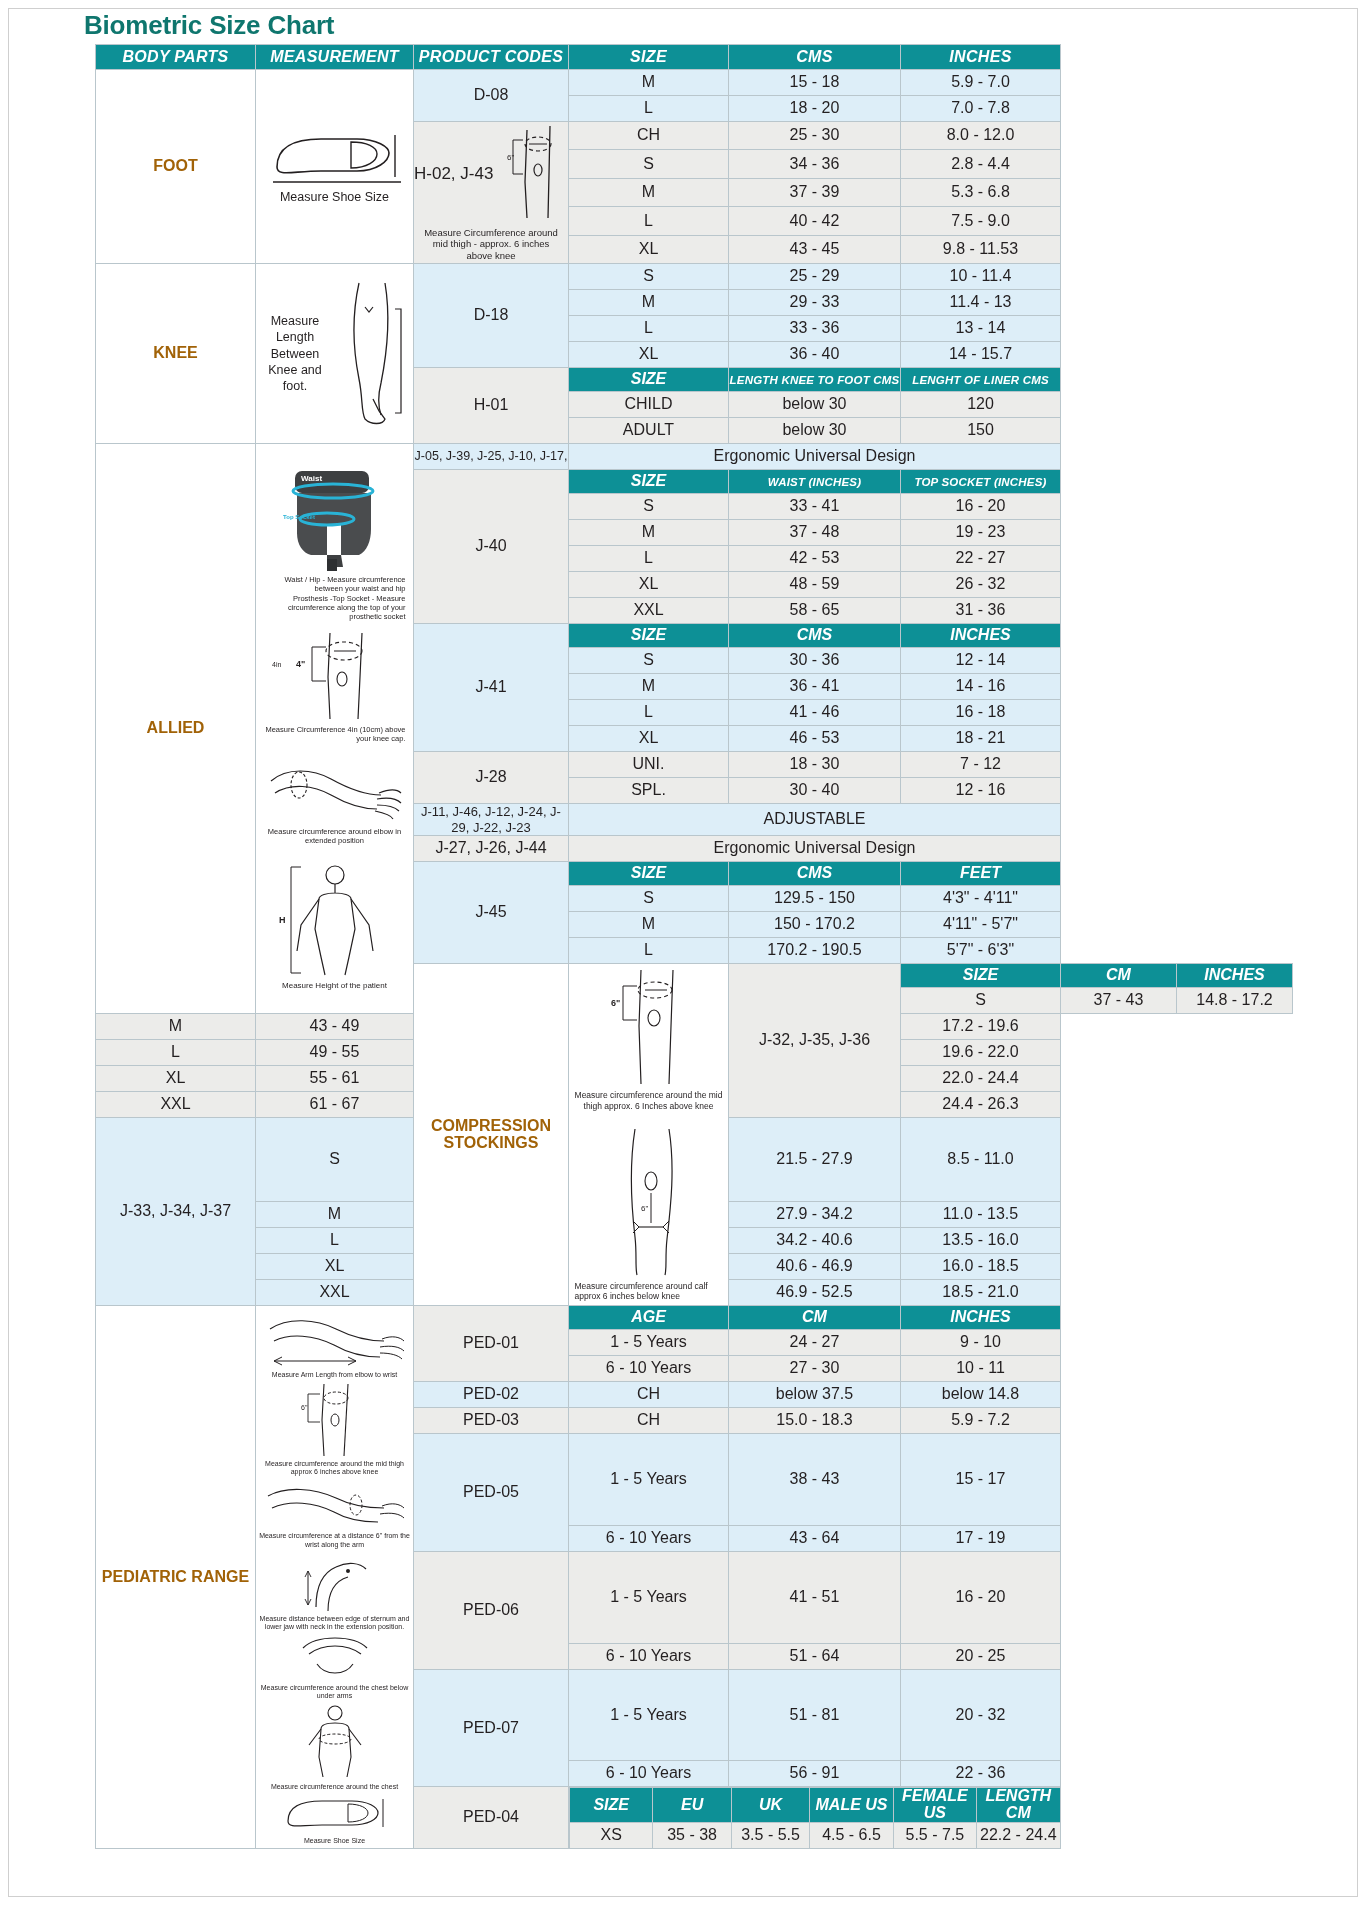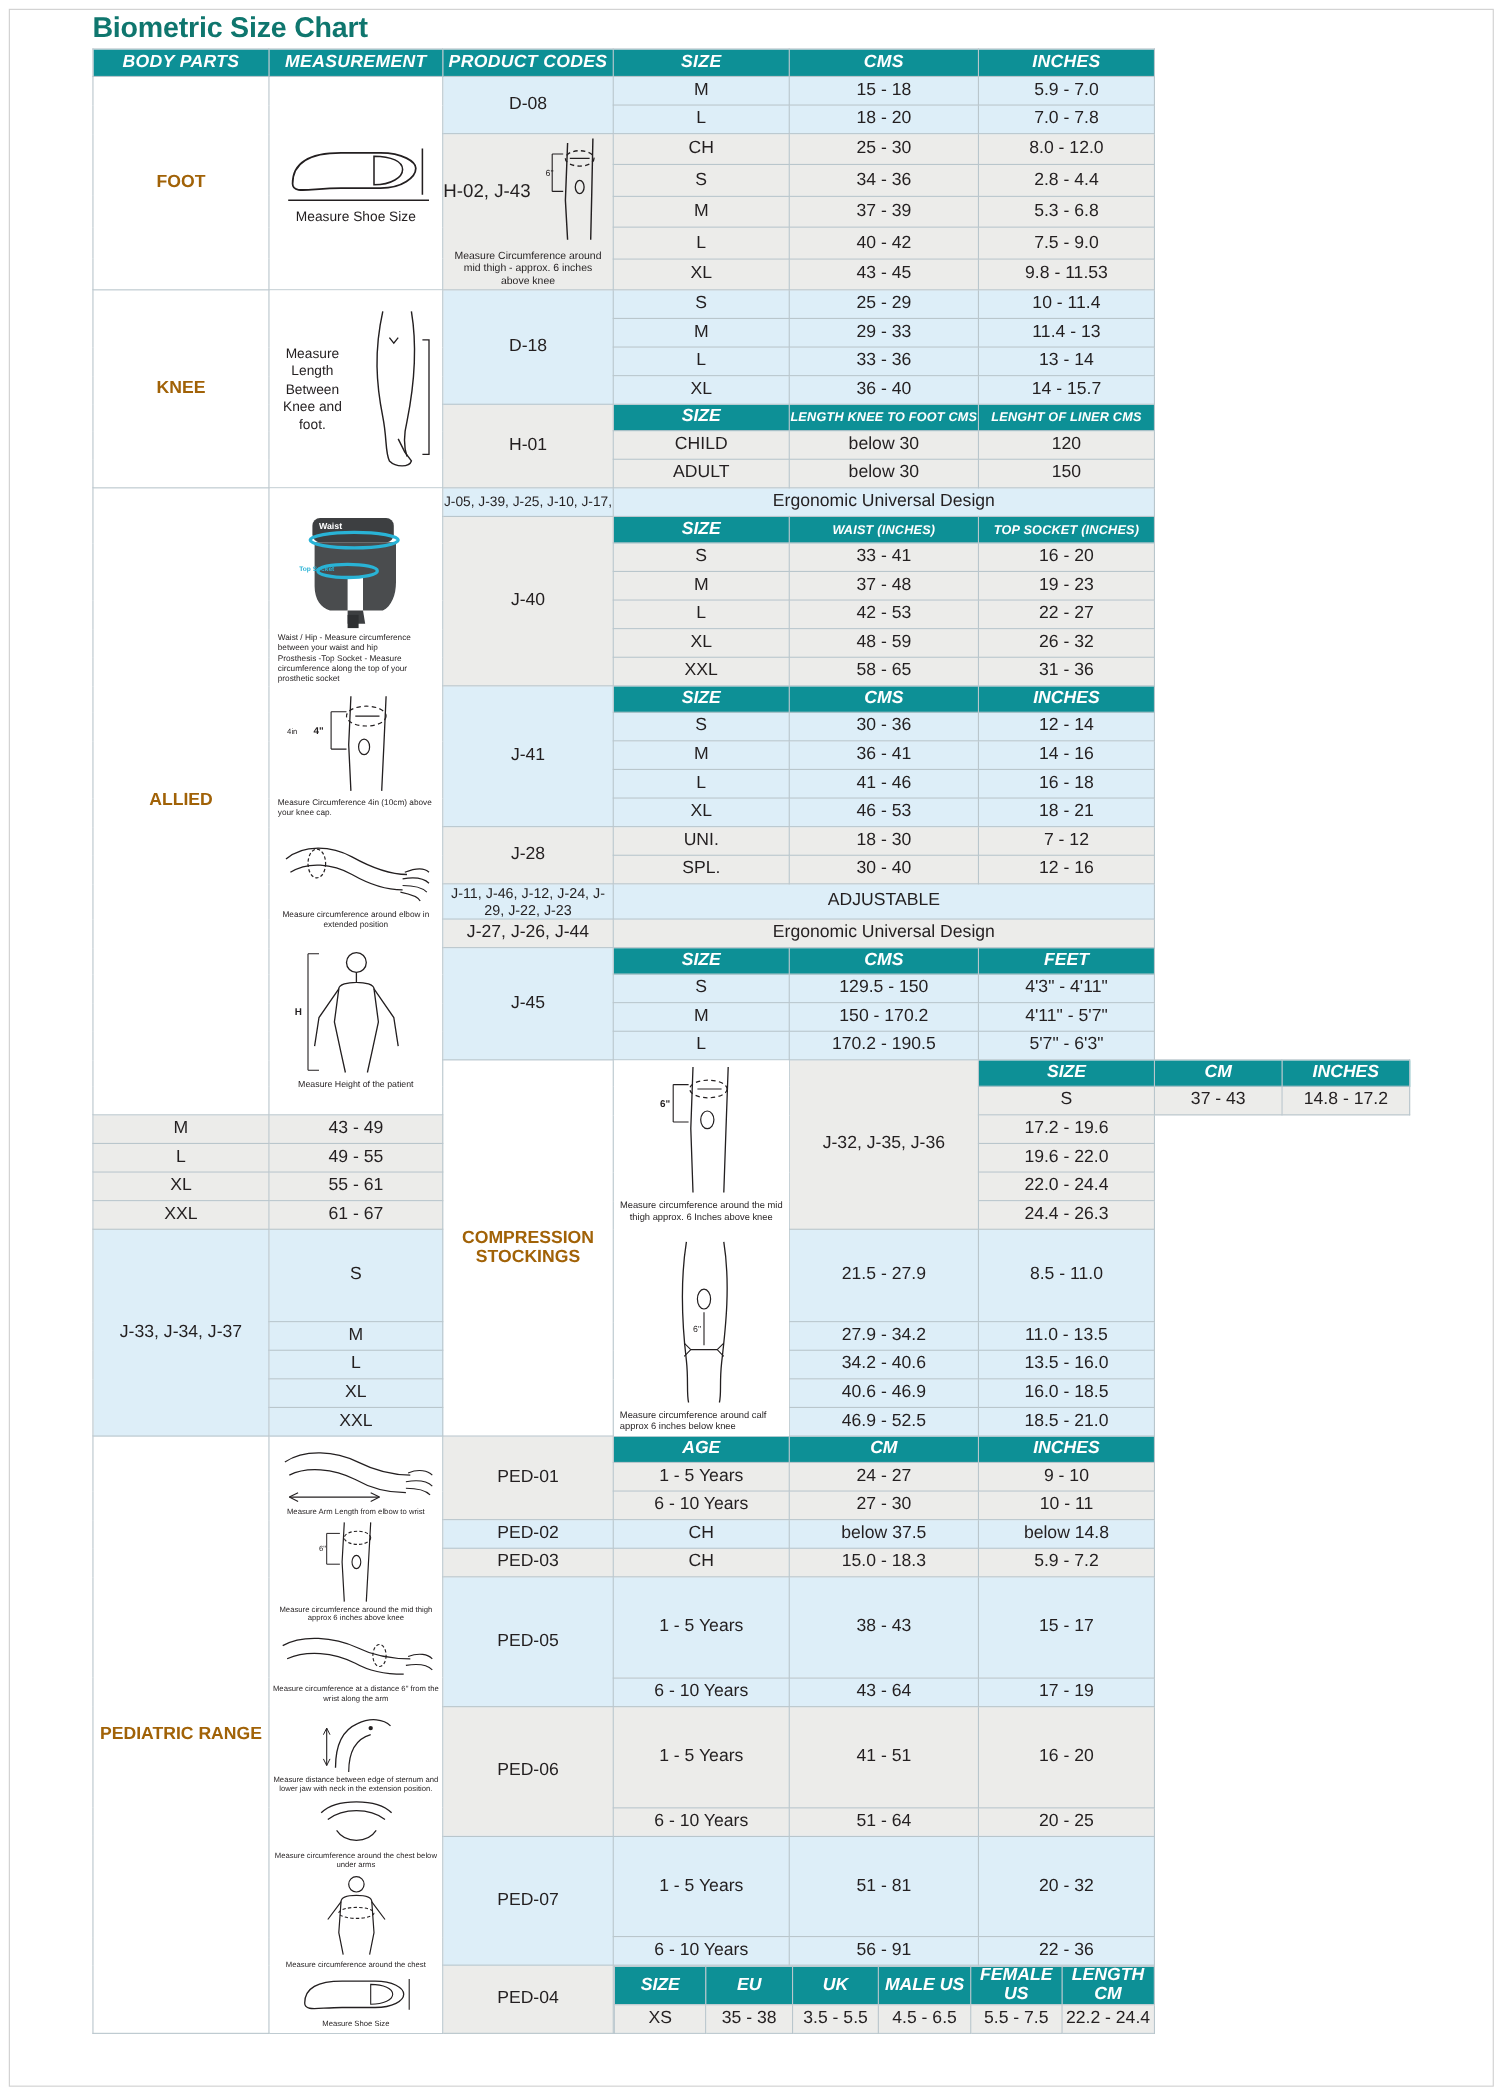--- a/index.html
+++ b/index.html
@@ -19,21 +19,21 @@
   .page-border{
     position:absolute;left:8px;top:8px;right:8px;bottom:8px;
     border:1px solid #cfcfcf;pointer-events:none;
   }
   .title{
     position:absolute;left:84px;top:10px;
     font-size:26px;font-weight:bold;font-style:normal;
     color:#0f766e;letter-spacing:-0.2px;
   }
   table.chart{
-    position:absolute;left:84px;top:44px;
+    position:absolute;left:95px;top:44px;
     border-collapse:collapse;
     width:1198px;
     table-layout:fixed;
   }
   table.chart td, table.chart th{
     border:1px solid #b9c6cc;
     padding:0;
     text-align:center;
     vertical-align:middle;
     font-size:16px;
@@ -71,21 +71,21 @@
   }
   td.code{font-size:17px;}
   td.code.small{font-size:13px;line-height:1.2;}
   td.val{font-size:17px;height:25px;}
 
   tr.blue td:not(.subhdr):not(.meas):not(.bodypart){background:#ddeef8;}
   tr.grey td:not(.subhdr):not(.meas):not(.bodypart){background:#ececea;}
   td.blue-cell{background:#ddeef8 !important;}
   td.grey-cell{background:#ececea !important;}
   td.wide{font-size:18px;}
-  .cap-l{font-size:9px;line-height:1.2;text-align:left;}
+  .cap-l{font-size:9px;line-height:1.2;text-align:right;}
   .meas-inner{
     display:flex;flex-direction:column;align-items:center;justify-content:center;
     height:100%;width:100%;
   }
   .meas-txt{font-size:12.5px;line-height:1.3;text-align:center;}
   .codecell-note{font-size:9.5px;line-height:1.2;text-align:center;padding:1px 6px 2px;}
   svg{display:block;margin:0 auto;}
 </style>
 </head>
 <body>

